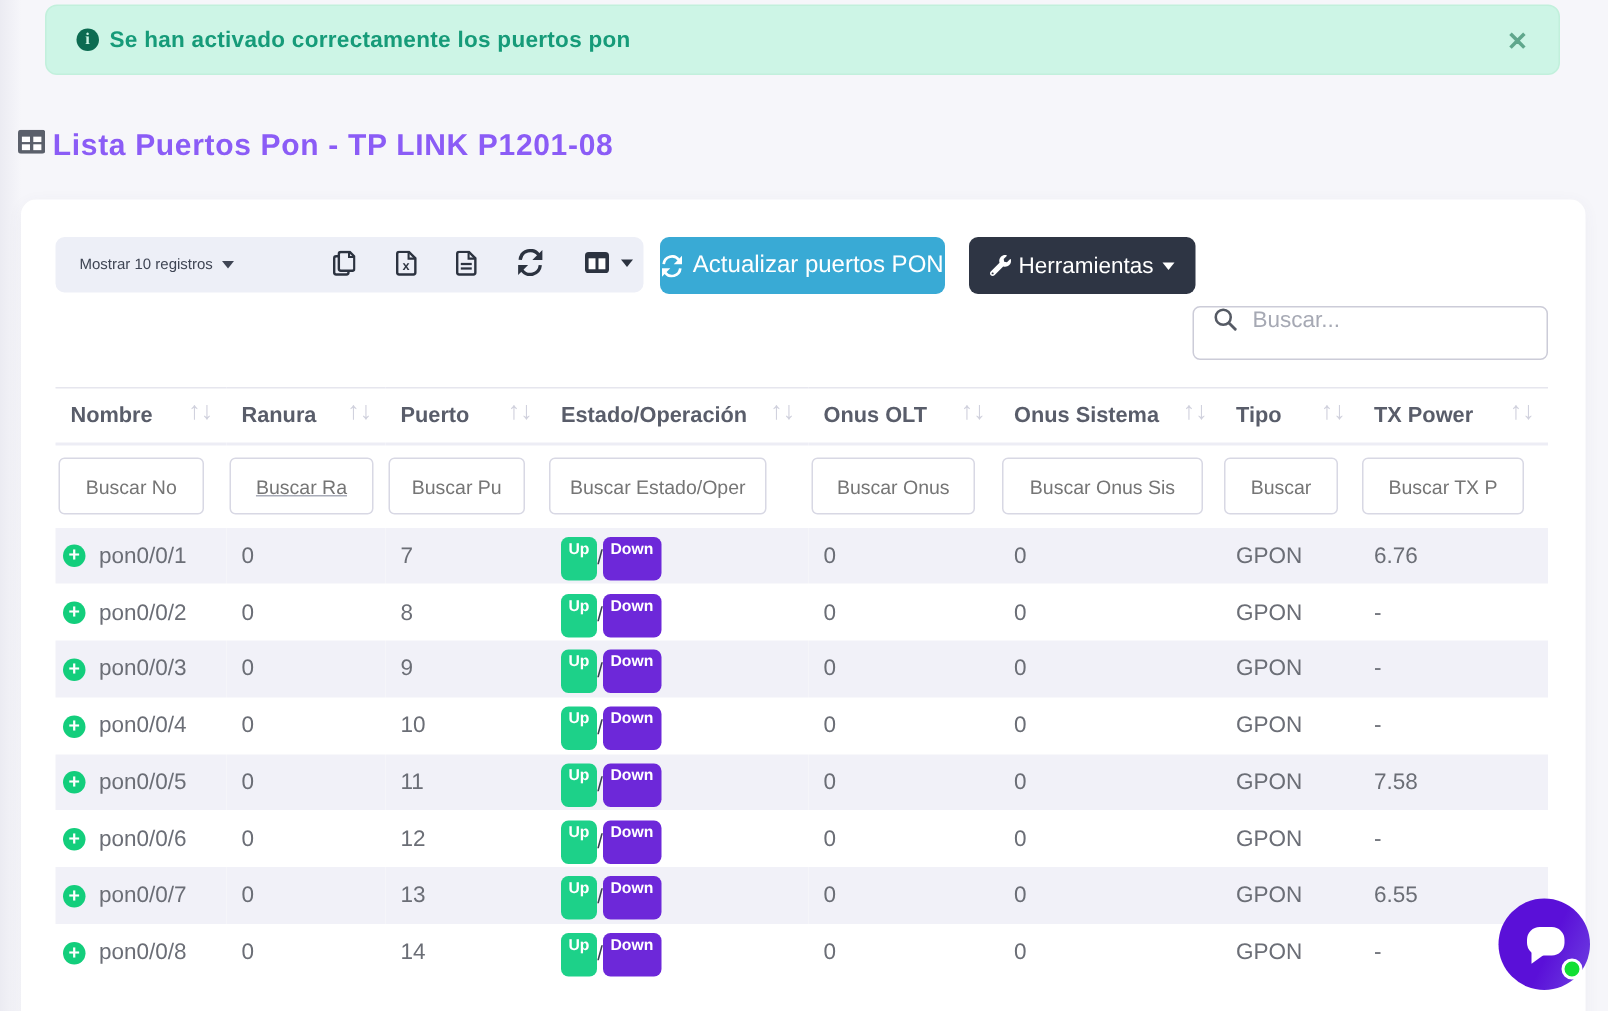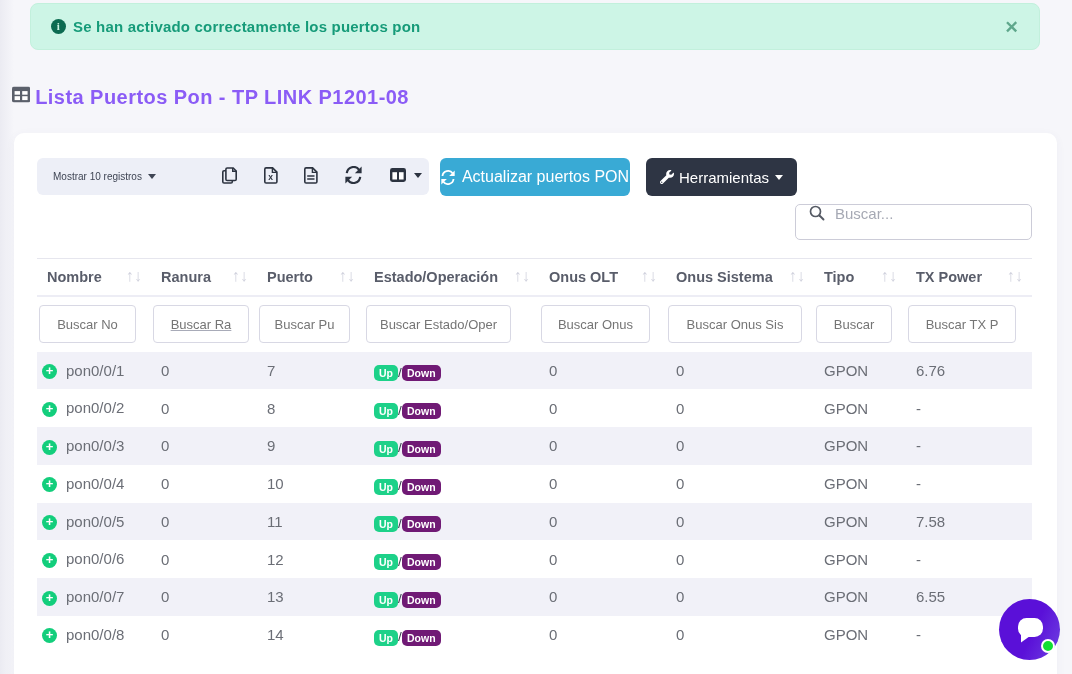--- a/index.html
+++ b/index.html
@@ -90,26 +90,26 @@
   height:37.75px; font-size:15px; color:#6b6e76; padding:0 0 0 10px;
 }
 tr.data:nth-child(odd) td { background:#f1f1f8; }
 tr.data td.namecell { padding-left:5px; }
 .plus {
   display:inline-block; width:15px; height:15px; border-radius:50%;
   background:#13ce7c; color:#fff; text-align:center; line-height:14px;
   font-size:13px; font-weight:bold; vertical-align:middle; margin-right:9px;
 }
 .badge {
-  display:inline-block; height:16px; line-height:16px; border-radius:5px;
+  display:inline-block; height:29px; line-height:16px; border-radius:5px;
   color:#fff; font-size:10.5px; font-weight:bold; padding:0 5px;
   vertical-align:middle; position:relative; top:2px;
 }
 .badge.up { background:#1dd189; }
-.badge.down { background:#701a75; }
+.badge.down { background:#6d28d9; }
 .slash { display:inline-block; width:4px; text-align:center; color:#3a4050; font-size:13.5px; vertical-align:middle; position:relative; top:1px; }
 .chat {
   position:absolute; left:999px; top:599px; width:61px; height:61px;
   border-radius:50%;
   background:linear-gradient(115deg,#5a10d8 55%,#6f42e2 100%);
 }
 .chat .dot {
   position:absolute; left:42px; top:40px; width:14px; height:14px;
   background:#12df33; border-radius:50%; border:2px solid #fff;
 }

